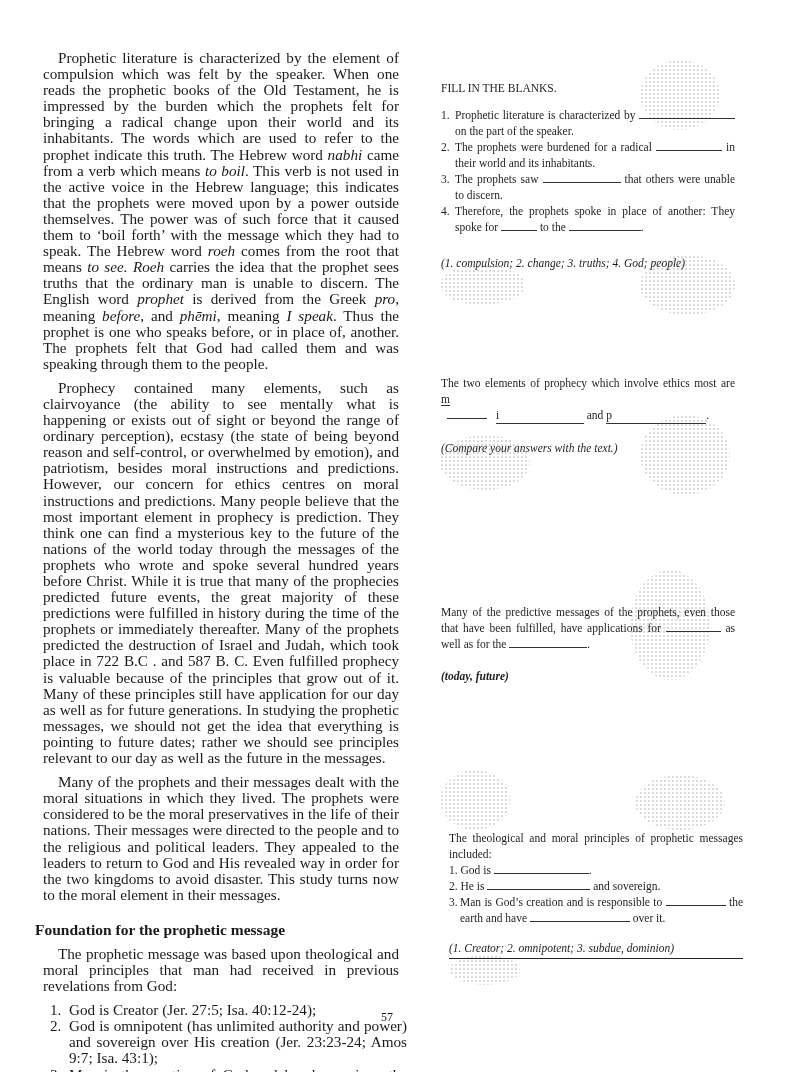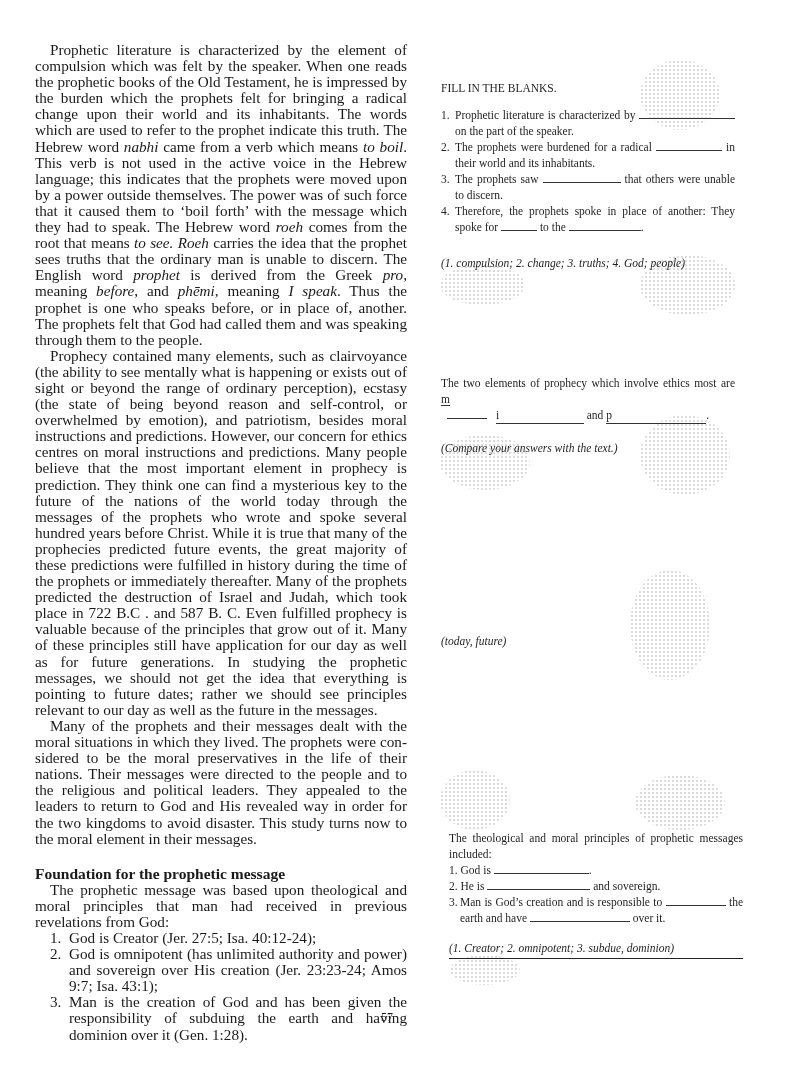--- a/index.html
+++ b/index.html
@@ -5,21 +5,21 @@
     html, body { margin: 0; padding: 0; background: #ffffff; }
     body {
       width: 799px; height: 1072px; position: relative; overflow: hidden;
       font-family: "Liberation Serif", "DejaVu Serif", serif; color: #1a1a1a;
     }
     .left-col {
       position: absolute; left: 35px; top: 42px; width: 372px;
       font-size: 15.2px; line-height: 16.1px; text-align: justify;
       hyphens: manual;
     }
-    .left-col p { margin: 0; text-indent: 15px; }
+    .left-col p { margin: 8px; text-indent: 15px; }
     .left-col h3 {
       margin: 18px 0 0 0; font-size: 15.5px; font-weight: bold; line-height: 17px;
     }
     .left-col ol { margin: 0; padding: 0; list-style: none; }
     .left-col ol li { position: relative; padding-left: 34px; }
     .left-col ol li .num { position: absolute; left: 15px; }
     .left-col em { font-style: italic; }
 
     .right-col {
       position: absolute; left: 441px; top: 66px; width: 294px;
@@ -108,21 +108,27 @@
       <span>The two elements of prophecy which involve ethics most are</span>
       <span class="blank" style="width:52px;border:none;"><span style="border-bottom:1px solid #333;">m</span><span style="display:inline-block;width:40px;border-bottom:1px solid #333;margin-left:6px;"></span></span>
       <span class="blank" style="width:88px;border:none;"><span style="display:inline-block;width:88px;border-bottom:1px solid #333;">i</span></span>
       <span>and</span>
       <span class="blank" style="width:100px;border:none;"><span style="display:inline-block;width:100px;border-bottom:1px solid #333;">p</span></span><span>.</span>
     </p>
     <p class="answer" style="margin-top:17px;">(Compare your answers with the text.)</p>
   </div>
 
   <div class="rc-block" style="top:538px;">
-    <p class="answer" style="margin-top:29px;">(today, future)</p>
+    <p>
+      <span>Many of the predictive messages of the prophets, even those that have been fulfilled, have applications for</span>
+      <span class="blank" style="width:55px"></span>
+      <span>as well as for the</span>
+      <span class="blank" style="width:78px"></span><span>.</span>
+    </p>
+    <p class="answer" style="margin-top:16px;font-weight:bold;">(today, future)</p>
   </div>
 
   <div class="rc-block" style="top:764px;margin-left:8px;">
     <p>The theological and moral principles of prophetic messages included:</p>
     <div>
       <span>1.</span>
       <span>God is</span>
       <span class="blank" style="width:95px"></span><span>.</span>
     </div>
     <div>

